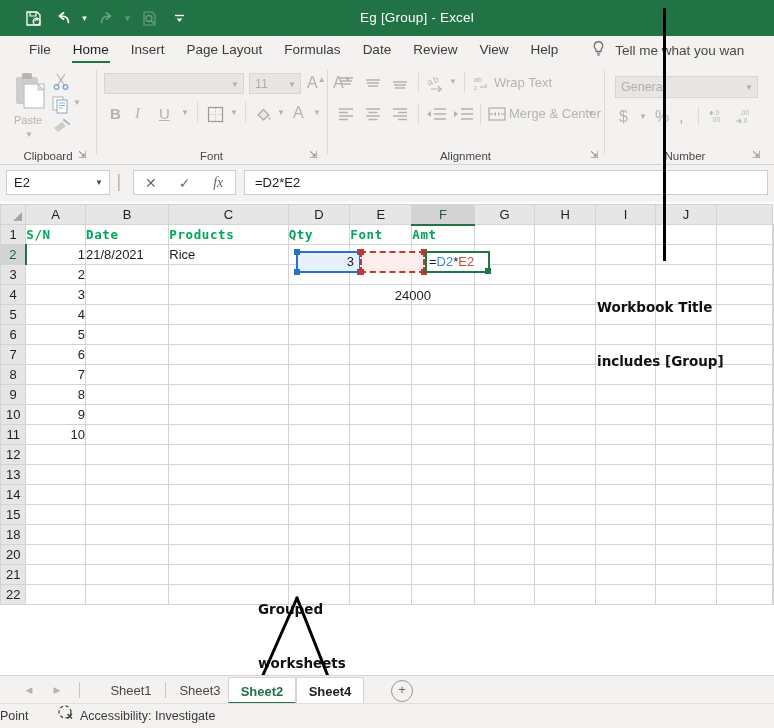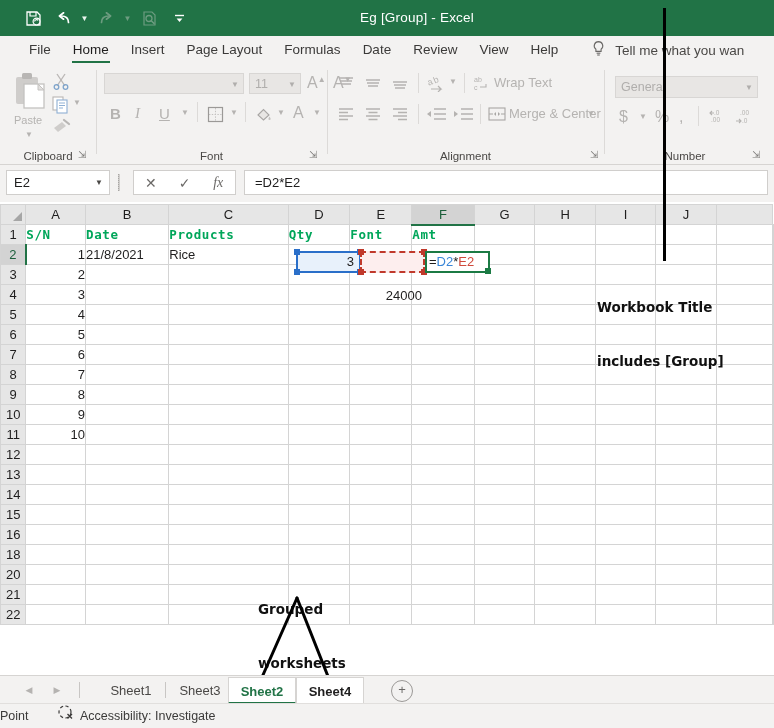--- a/index.html
+++ b/index.html
@@ -909,35 +909,20 @@
             <td class="cell num"></td>
             <td class="cell"></td>
             <td class="cell"></td>
             <td class="cell"></td>
             <td class="cell"></td>
             <td class="cell"></td>
             <td class="cell"></td>
             <td class="cell"></td>
           </tr>
           <tr>
-            <td class="rowhead">16</td>
-            <td class="cell num"></td>
-            <td class="cell"></td>
-            <td class="cell"></td>
-            <td class="cell num"></td>
-            <td class="cell num"></td>
-            <td class="cell"></td>
-            <td class="cell"></td>
-            <td class="cell"></td>
-            <td class="cell"></td>
-            <td class="cell"></td>
-            <td class="cell"></td>
-            <td class="cell"></td>
-          </tr>
-          <tr>
             <td class="rowhead">18</td>
             <td class="cell num"></td>
             <td class="cell"></td>
             <td class="cell"></td>
             <td class="cell num"></td>
             <td class="cell num"></td>
             <td class="cell"></td>
             <td class="cell"></td>
             <td class="cell"></td>
             <td class="cell"></td>
@@ -1000,21 +985,21 @@
       <div class="hnd" style="right:-4px; bottom:-4px;"></div>
     </div>
     <div class="ovl d2val" style="left:296px; top:48px; width:58px;">3</div>
 
     <div class="ovl sel-e2" style="left:360px; top:47px; width:65px; height:22px;">
       <div class="hnd" style="left:-4px; top:-4px;"></div>
       <div class="hnd" style="left:-4px; bottom:-4px;"></div>
       <div class="hnd" style="right:-4px; top:-4px;"></div>
       <div class="hnd" style="right:-4px; bottom:-4px;"></div>
     </div>
-    <div class="ovl e2val" style="left:364px; top:48px; width:58px;margin-top:34px;">24000</div>
+    <div class="ovl e2val" style="left:373px; top:48px; width:58px;margin-top:34px;">24000</div>
 
     <div class="ovl sel-f2" style="left:425px; top:47px; width:65px; height:22px;">
       <div class="fill"></div>
     </div>
     <div class="f2-text" id="f2-formula" style="left:429px; top:48px;"><span class="ref-op">=</span><span class="ref-blue">D2</span><span class="ref-op">*</span><span class="ref-red">E2</span></div>
   </div>
 
   <div class="vline" style="left:663px; top:8px; width:3px; height:253px;"></div>
   <div class="anno" style="left:597px; top:262px;">
     <div>Workbook Title</div>

